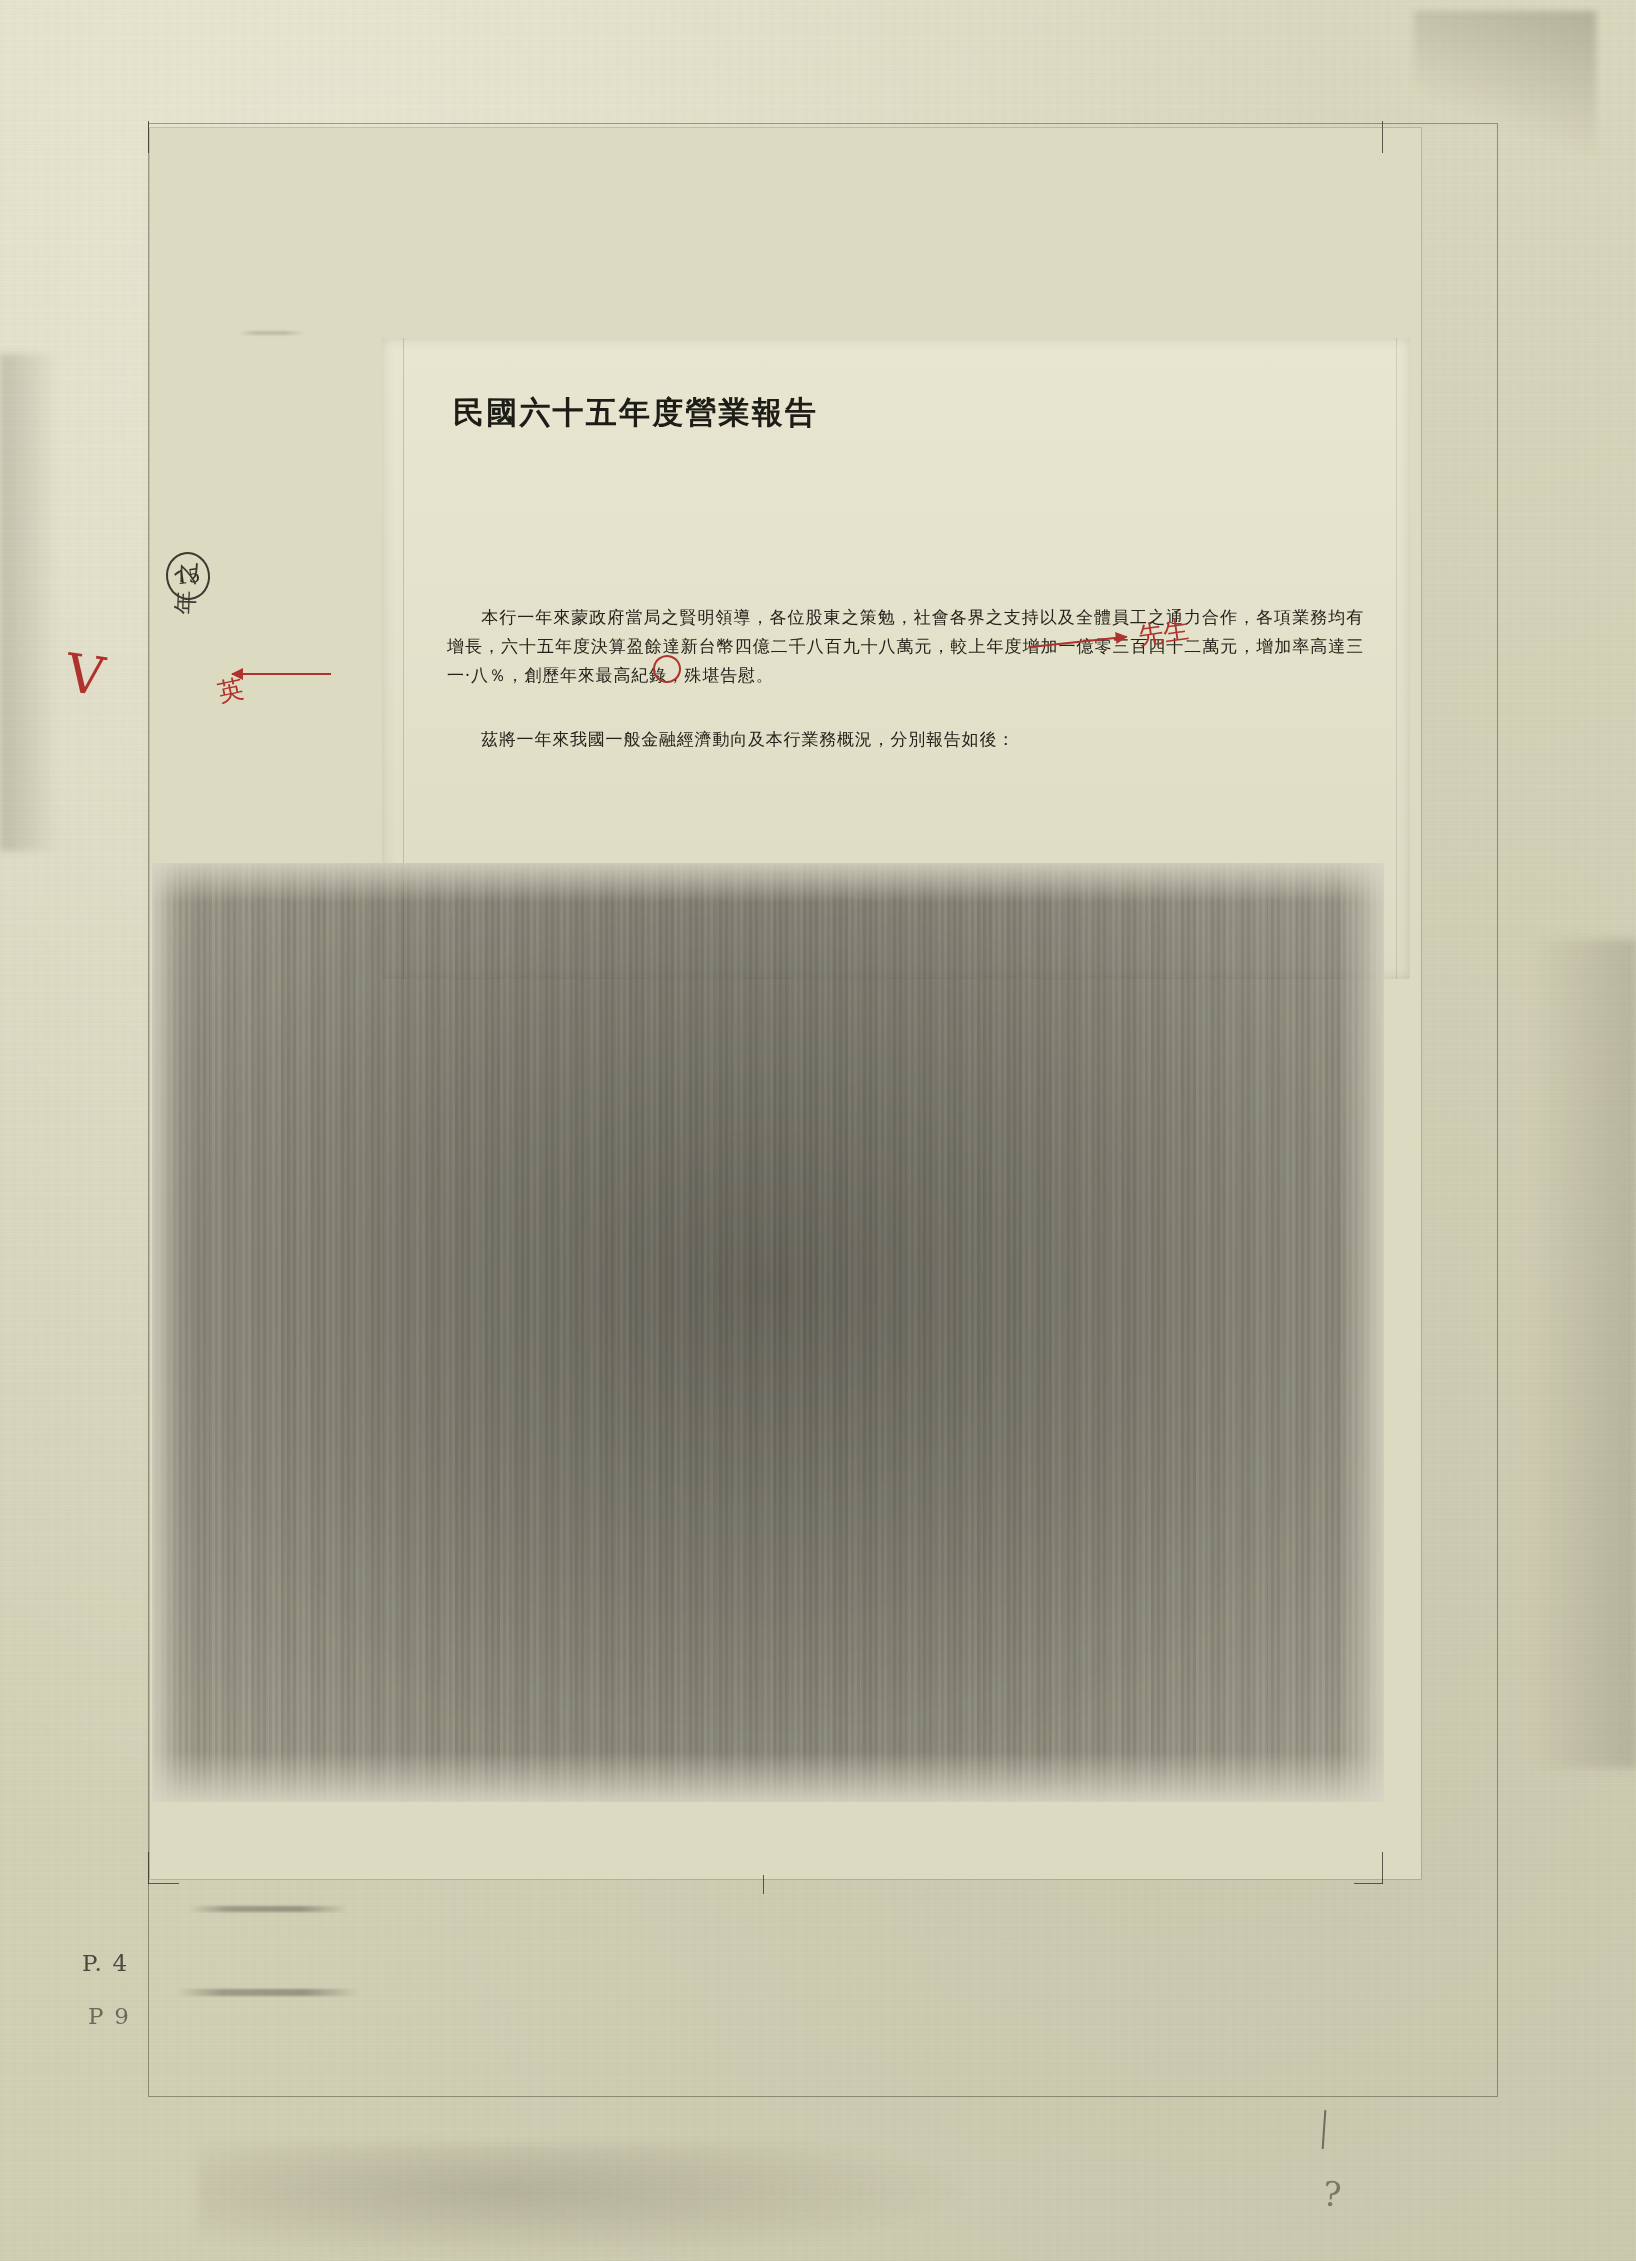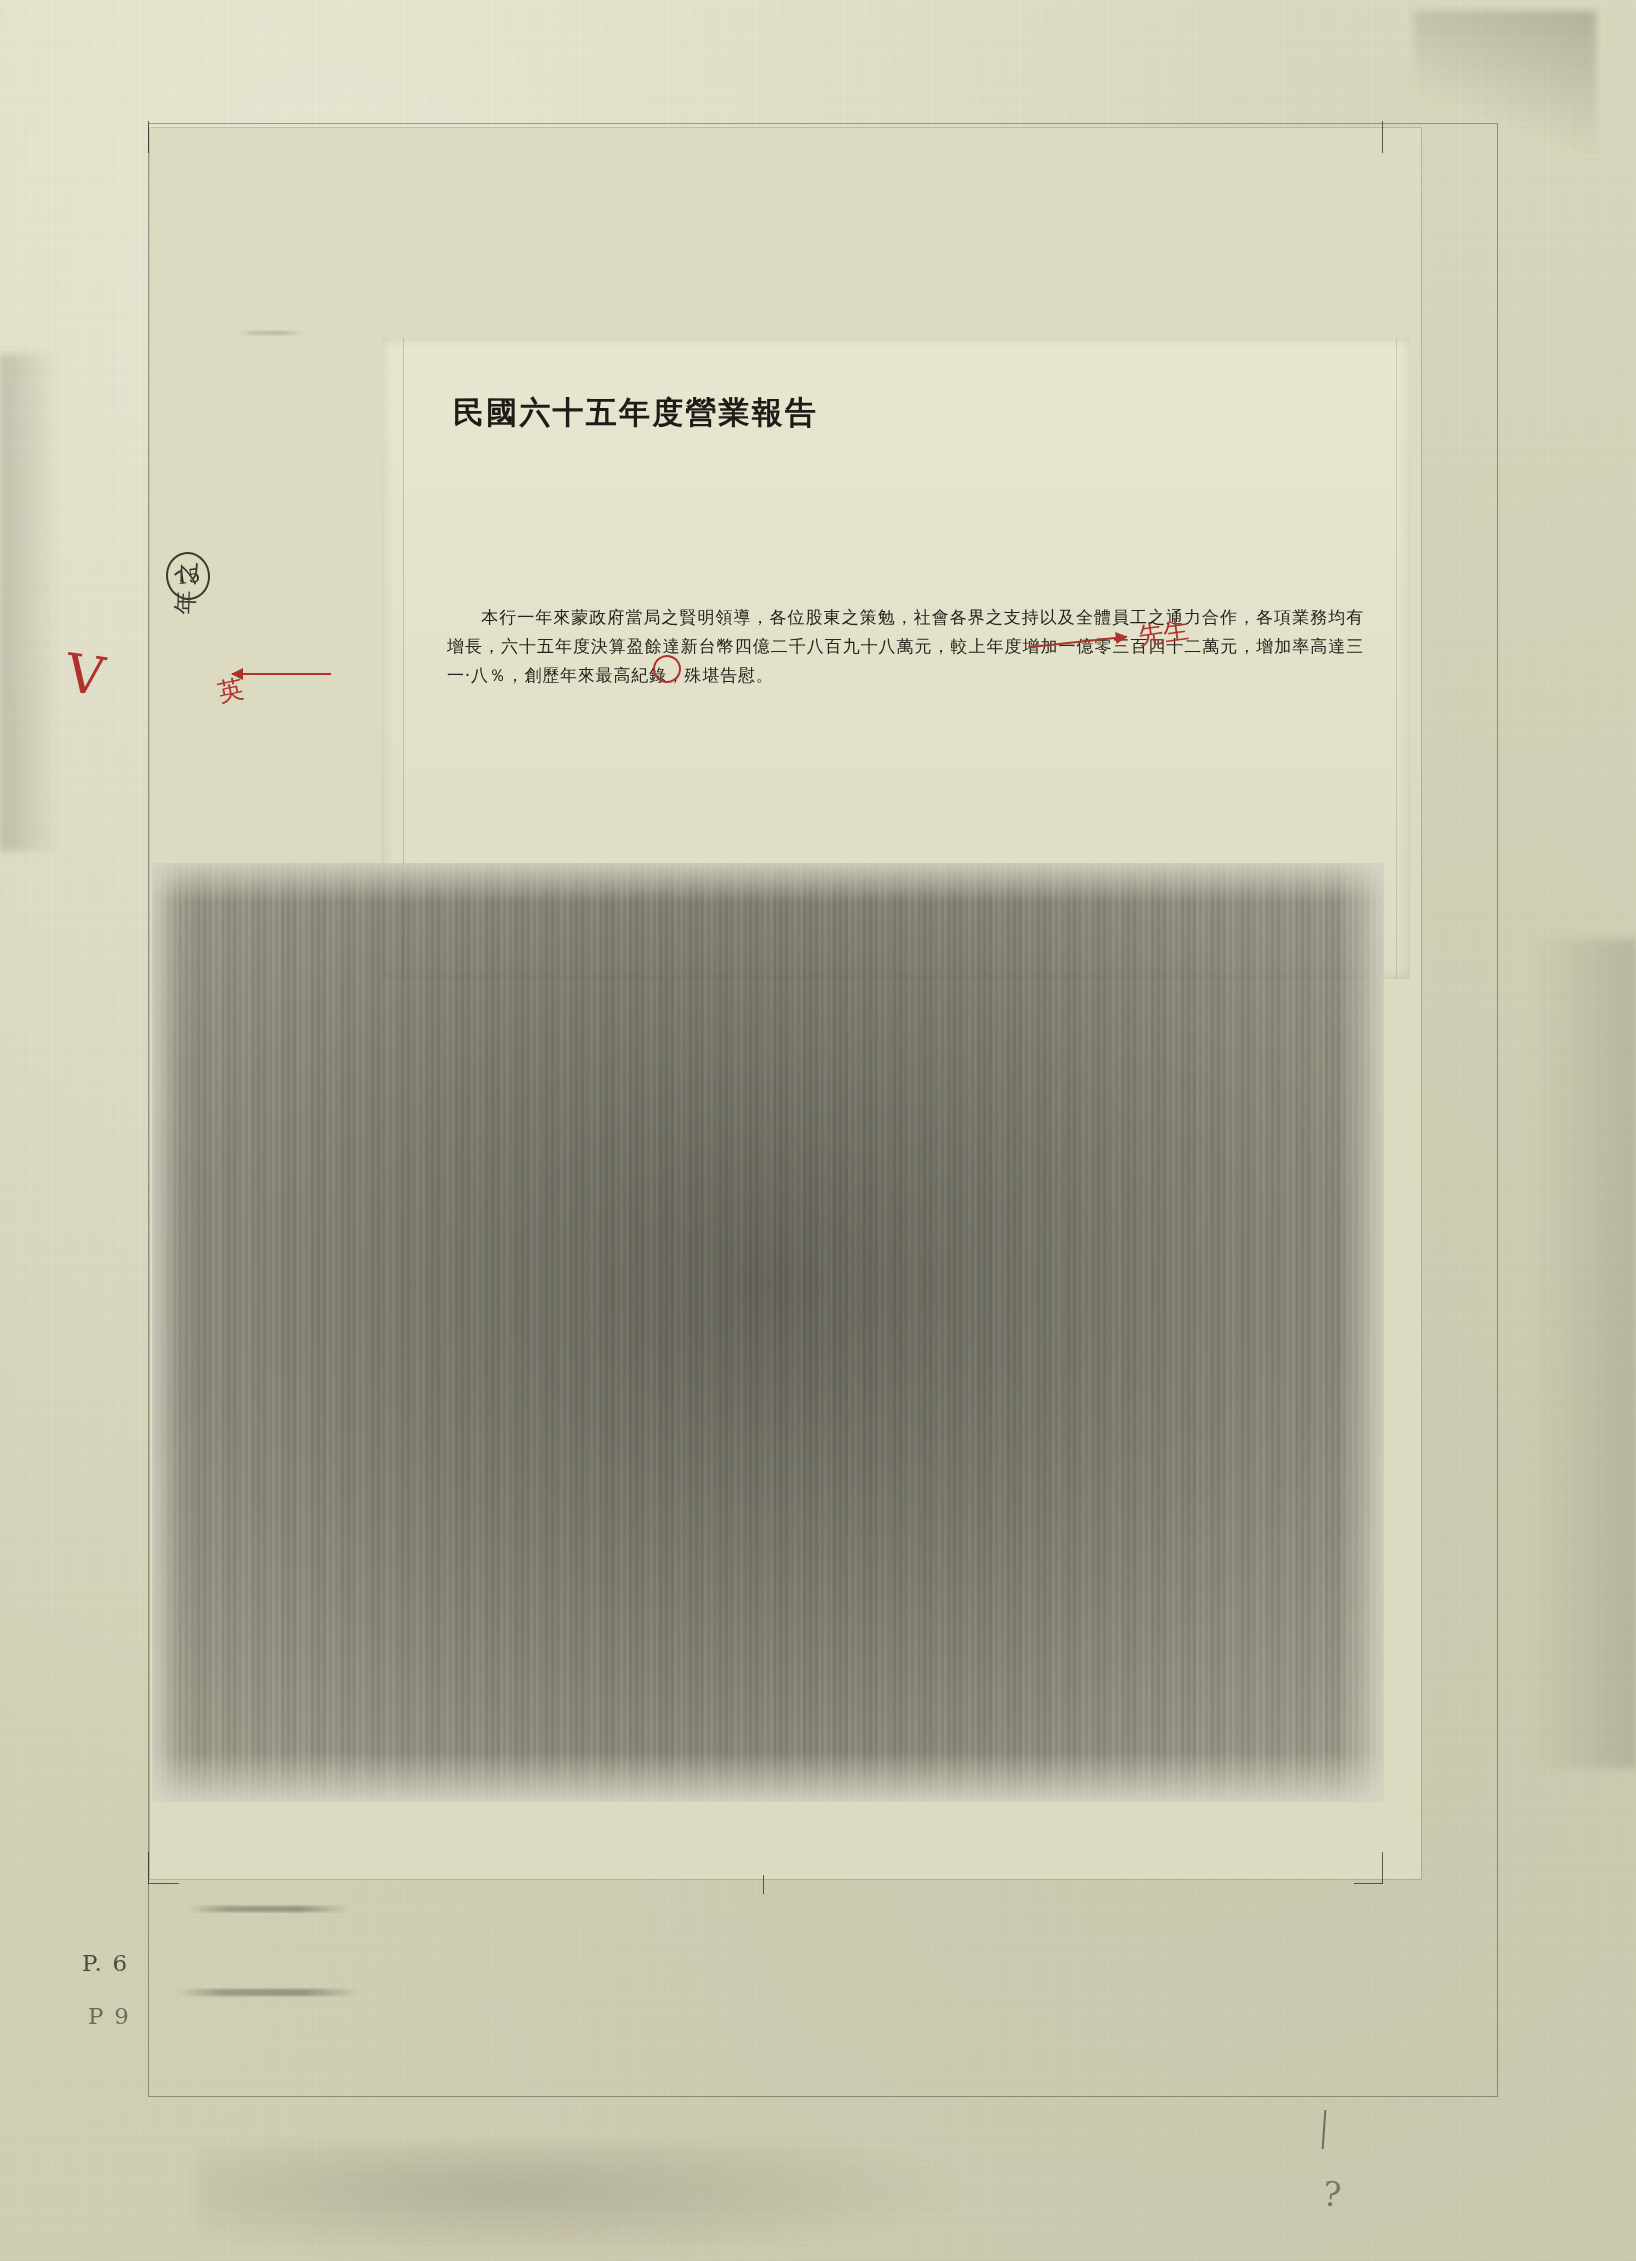--- a/index.html
+++ b/index.html
@@ -297,20 +297,23 @@
     </div>
 
     <div id="text-slip">
       <div class="doc-title">民國六十五年度營業報告</div>
 
 
       <div class="body-text p2">
         <span class="indent"></span><span>本行一年來蒙政府當局之賢明領導，各位股東之策勉，社會各界之支持以及全體員工之通力合作，各項業務均有增長，六十五年度決算盈餘達新台幣四億二千八百九十八萬元，較上年度增加一億零三百四十二萬元，增加率高達三一‧八％，創歷年來最高紀錄，殊堪告慰。</span>
       </div>
 
+      <div class="body-text p3">
+        <span class="indent"></span><span>茲將一年來我國一般金融經濟動向及本行業務概況，分別報告如後：</span>
+      </div>
     </div>
 
   </div>
 
   <div id="toner-block">
     <div id="toner-streaks"></div>
     <div id="toner-fade-top"></div>
     <div id="toner-fade-bottom"></div>
     <div id="toner-fade-left"></div>
     <div id="toner-fade-right"></div>
@@ -327,20 +330,20 @@
   <div class="hand pencil" id="ann-left-vert">年之</div>
 
   <div class="hand red" id="ann-red-arrow-left"></div>
   <div class="hand red" id="ann-red-char">英</div>
 
   <div class="hand red" id="ann-red-circle-xian"></div>
 
   <div class="hand red" id="ann-red-arrow-right"></div>
   <div class="hand red" id="ann-xiansheng">先生</div>
 
-  <div class="hand pencil" id="ann-p2-a">P. 6</div>
+  <div class="hand pencil" id="ann-p2-a">P. 4</div>
   <div class="hand pencil" id="ann-p2-b">P 9</div>
 
   <div class="hand pencil" id="ann-tick-right"></div>
   <div class="hand pencil" id="ann-question">?</div>
 
 </div>
 
 
 </body></html>

